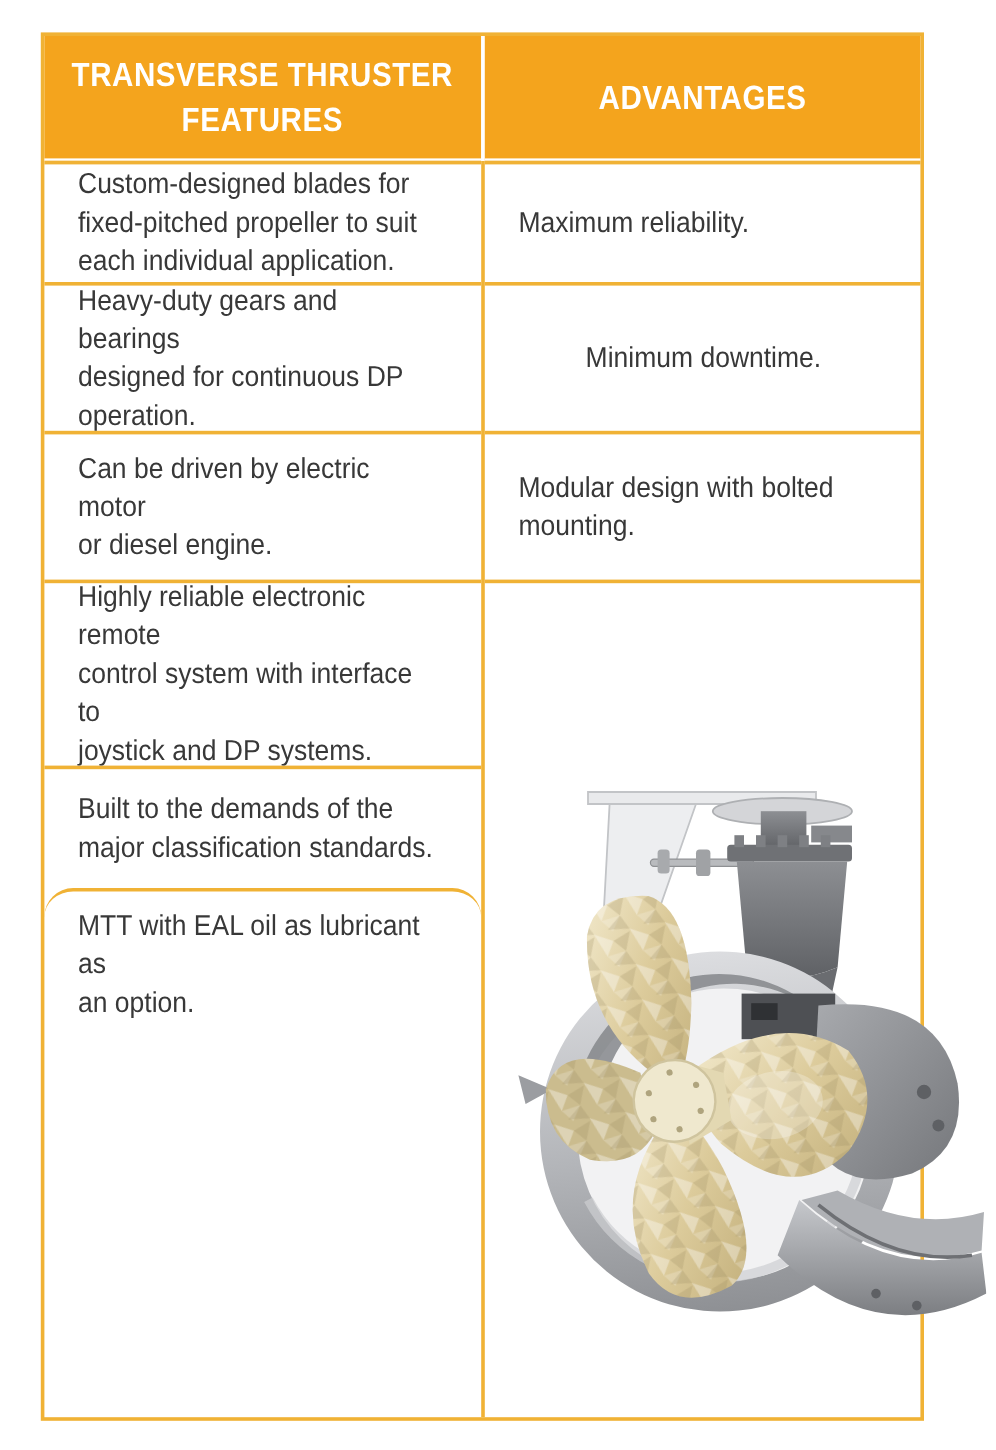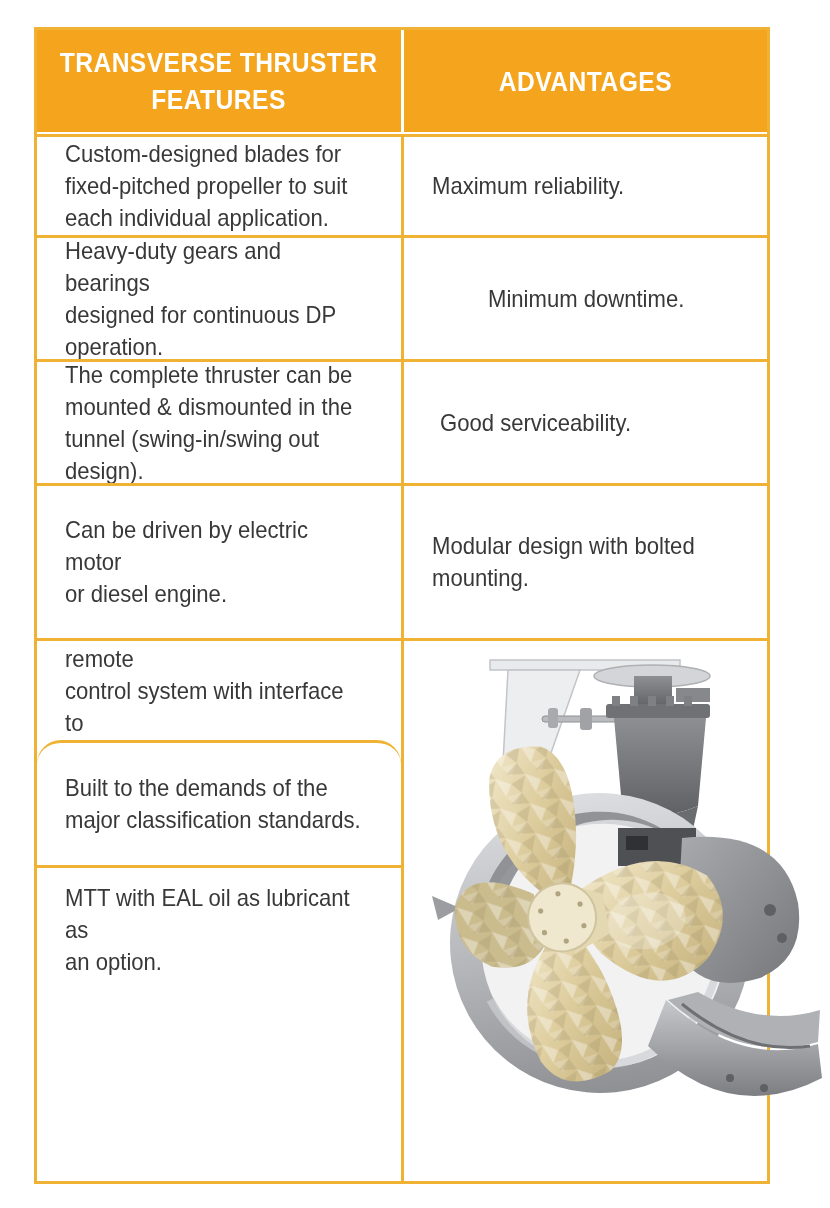--- a/index.html
+++ b/index.html
@@ -80,26 +80,20 @@
         <span class="ctxt">Custom-designed blades for
 fixed-pitched propeller to suit
 each individual application.</span>
       </div>
     <div class="cell">
         <span class="ctxt">Heavy-duty gears and bearings
 designed for continuous DP
 operation.</span>
       </div>
     <div class="cell">
-        <span class="ctxt">The complete thruster can be
-mounted &amp; dismounted in the
-tunnel (swing-in/swing out
-design).</span>
-      </div>
-    <div class="cell">
         <span class="ctxt">Can be driven by electric motor
 or diesel engine.</span>
       </div>
     <div class="cell">
         <span class="ctxt">Highly reliable electronic remote
 control system with interface to
 joystick and DP systems.</span>
       </div>
     <div class="cell">
         <span class="ctxt">Built to the demands of the
@@ -115,23 +109,20 @@
 
   <div class="col right">
     <div class="hcell">
       <span class="htxt">ADVANTAGES</span>
     </div>
     <div class="cell">
         <span class="ctxt">Maximum reliability.</span>
       </div>
     <div class="cell">
         <span class="ctxt">Minimum downtime.</span>
-      </div>
-    <div class="cell indent">
-        <span class="ctxt">Good serviceability.</span>
       </div>
     <div class="cell">
         <span class="ctxt">Modular design with bolted
 mounting.</span>
       </div>
     <div class="imgcell"></div>
   </div>
 
 </div>
 

